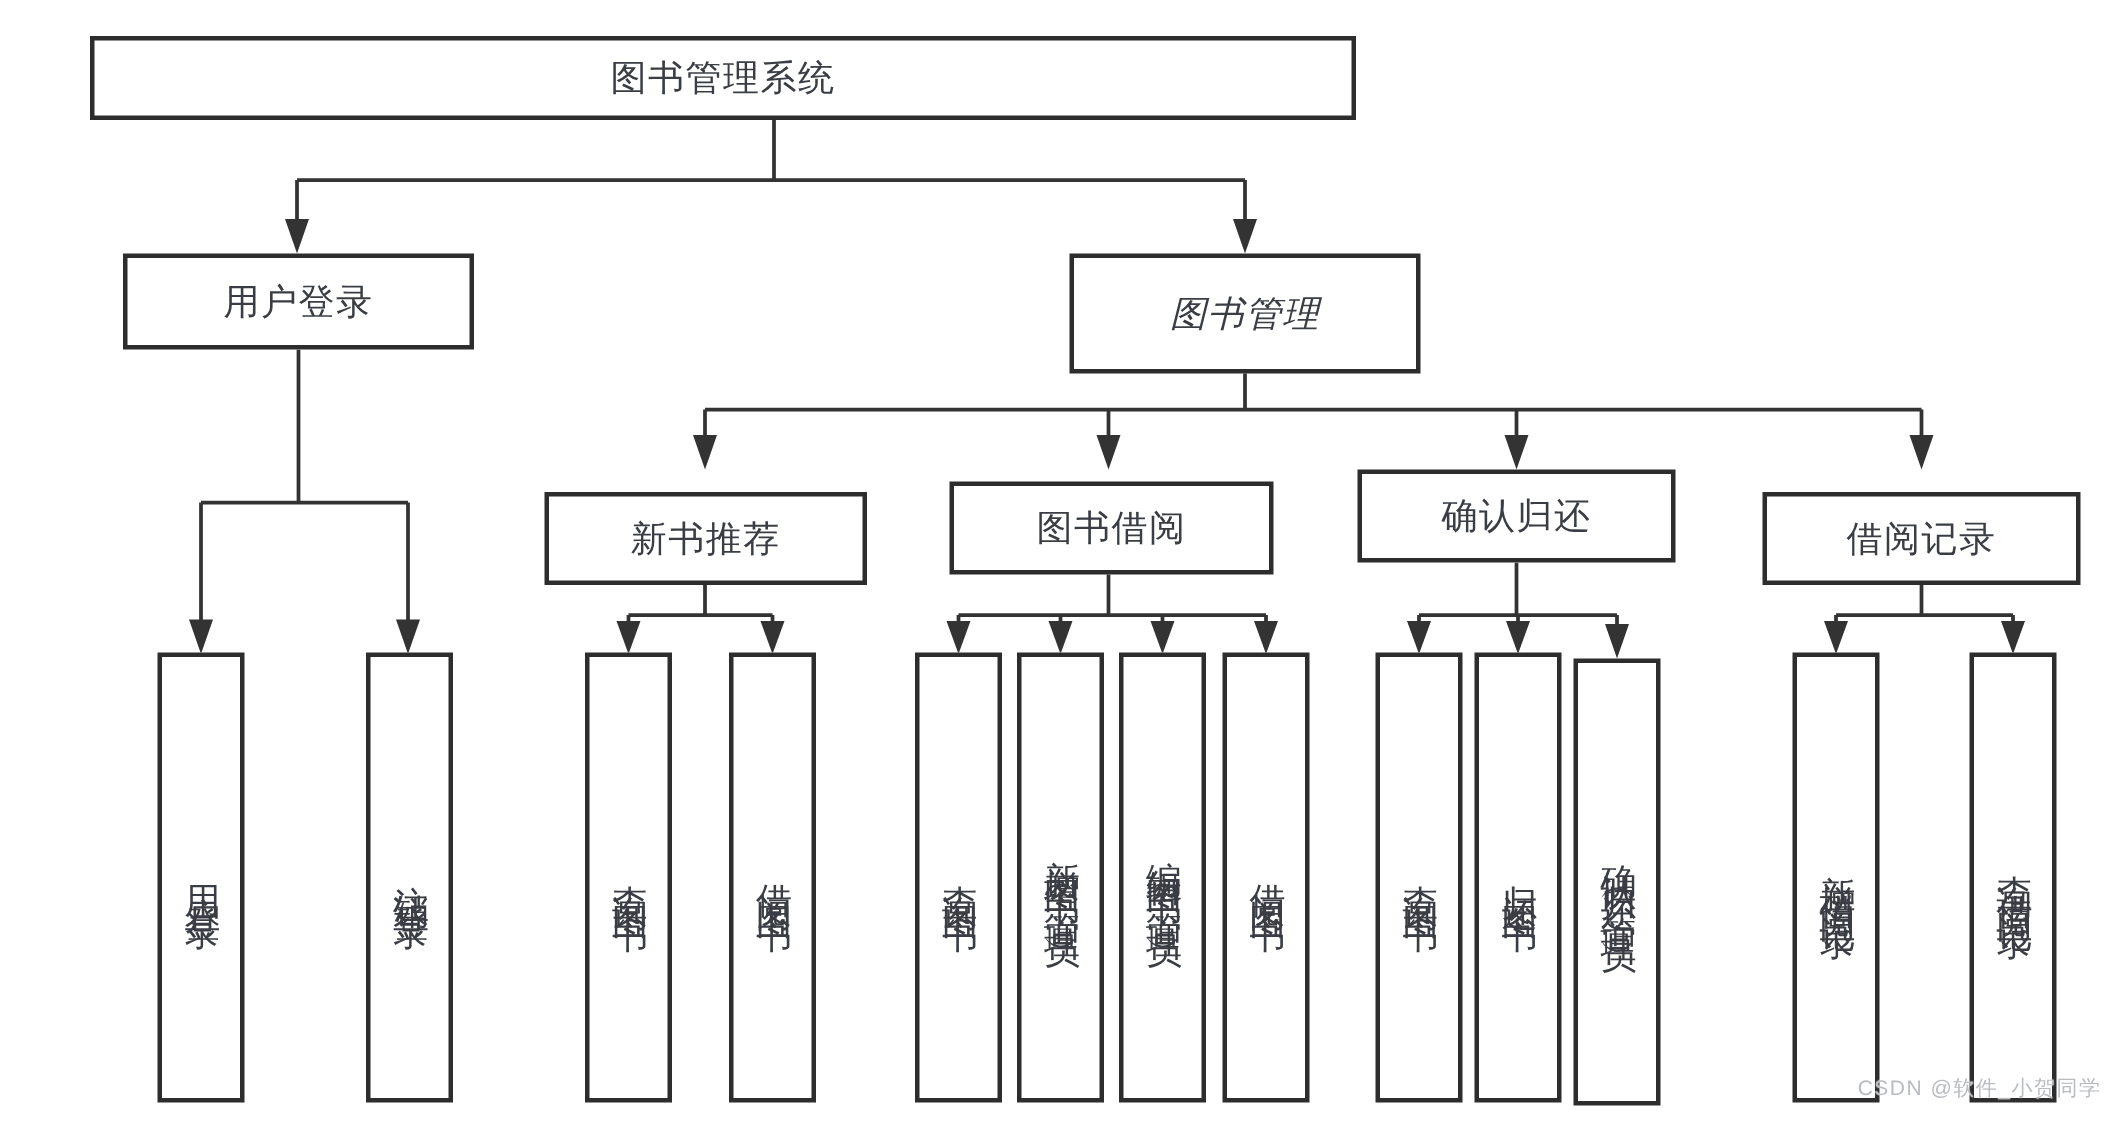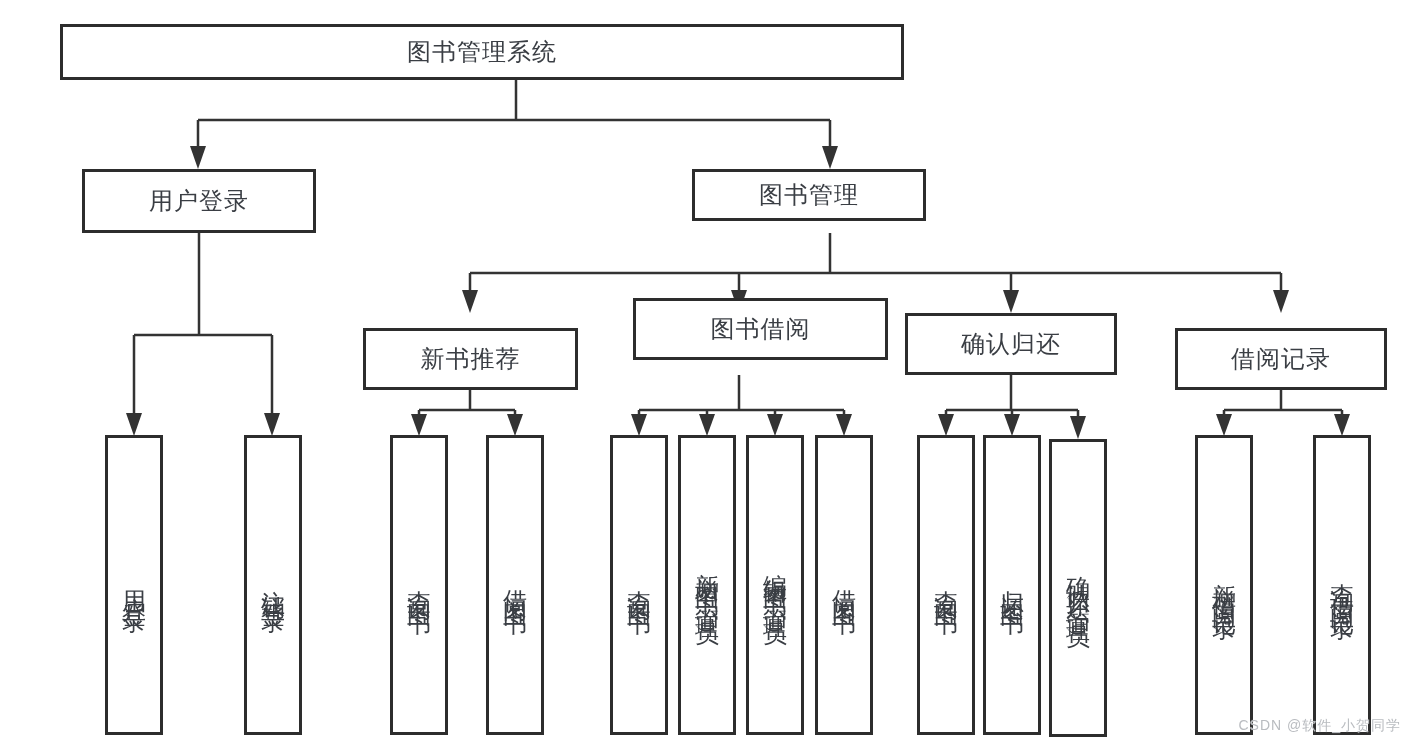--- a/index.html
+++ b/index.html
@@ -101,28 +101,28 @@
     <polygon points="1334,414 1350,414 1342,436"></polygon>
   </svg>
 
   <div class="hbox" style="left:12px; top:24px; width:844px; height:56px;margin-left:48px;">
     <span>图书管理系统</span>
   </div>
 
   <div class="hbox" style="left:82px; top:169px; width:234px; height:64px;">
     <span>用户登录</span>
   </div>
-  <div class="hbox" style="left:692px; top:169px; width:234px; height:52px;">
+  <div class="hbox" style="left:713px; top:169px; width:234px; height:80px;font-style:italic;">
     <span>图书管理</span>
   </div>
 
   <div class="hbox" style="left:363px; top:328px; width:215px; height:62px;">
     <span>新书推荐</span>
   </div>
-  <div class="hbox" style="left:633px; top:298px; width:255px; height:62px;">
+  <div class="hbox" style="left:633px; top:321px; width:216px; height:62px;">
     <span>图书借阅</span>
   </div>
   <div class="hbox" style="left:905px; top:313px; width:212px; height:62px;">
     <span>确认归还</span>
   </div>
   <div class="hbox" style="left:1175px; top:328px; width:212px; height:62px;">
     <span>借阅记录</span>
   </div>
 
   <div class="vbox" style="left:105px; top:435px; width:58px; height:300px;">

